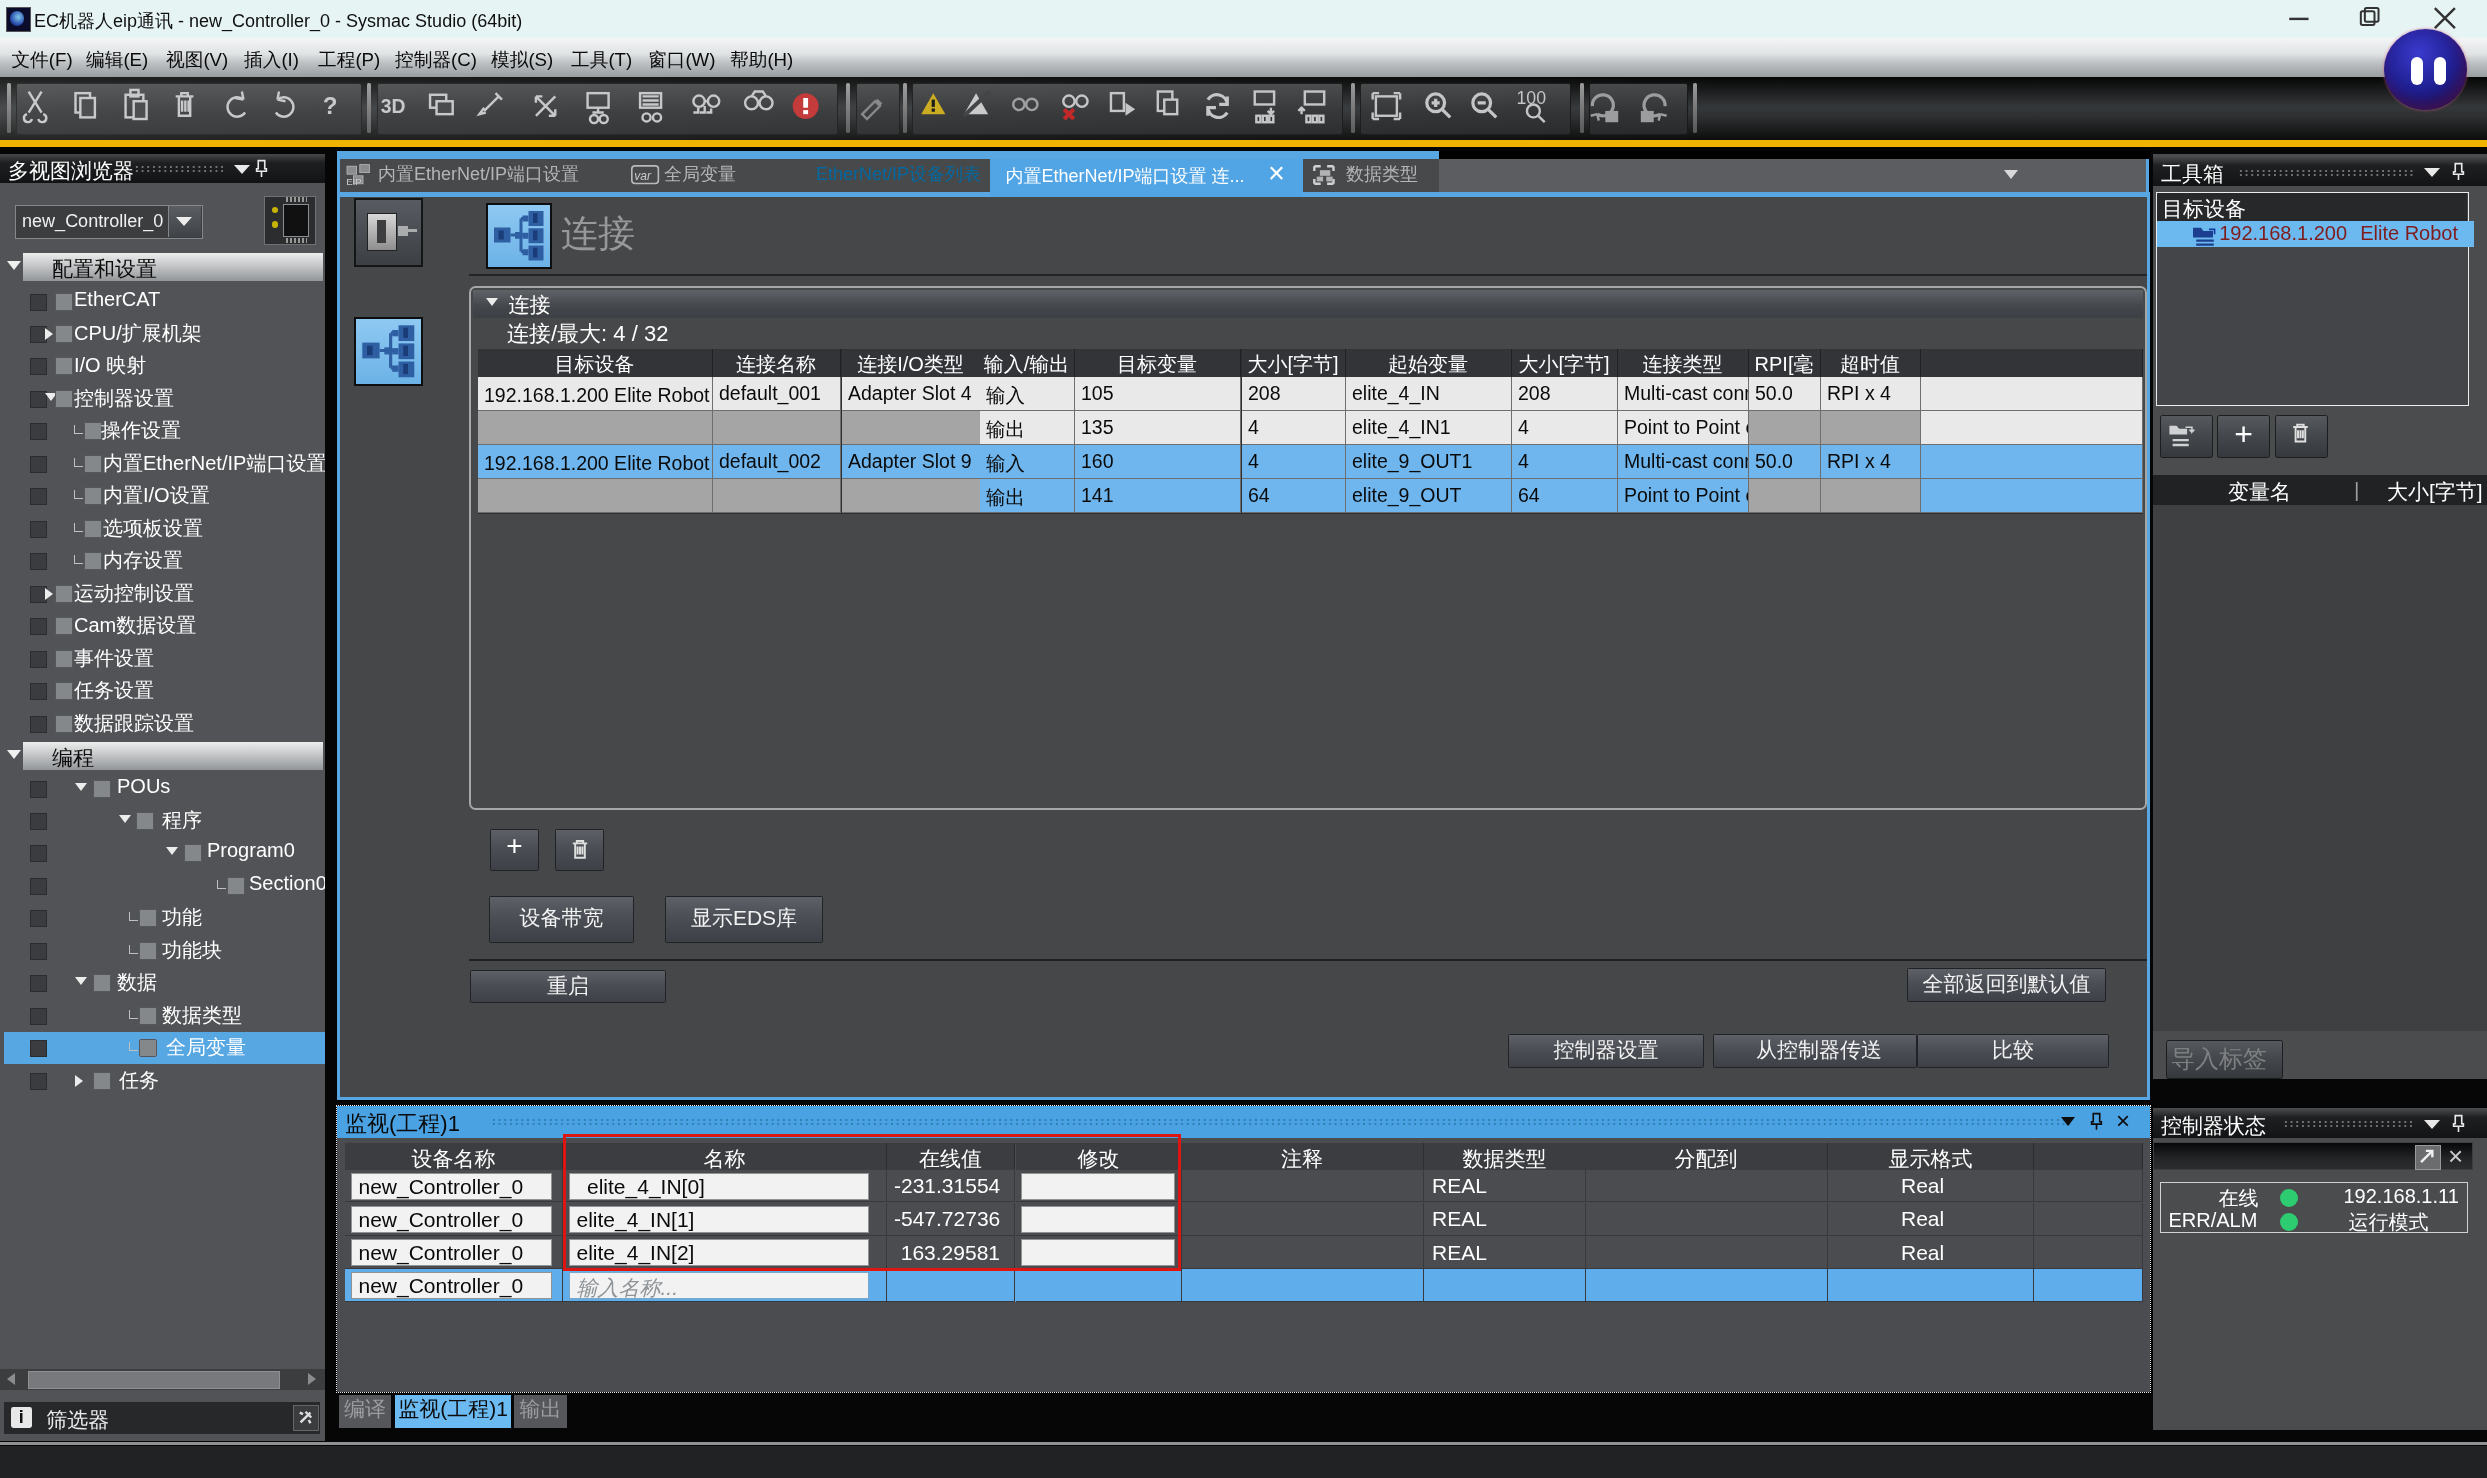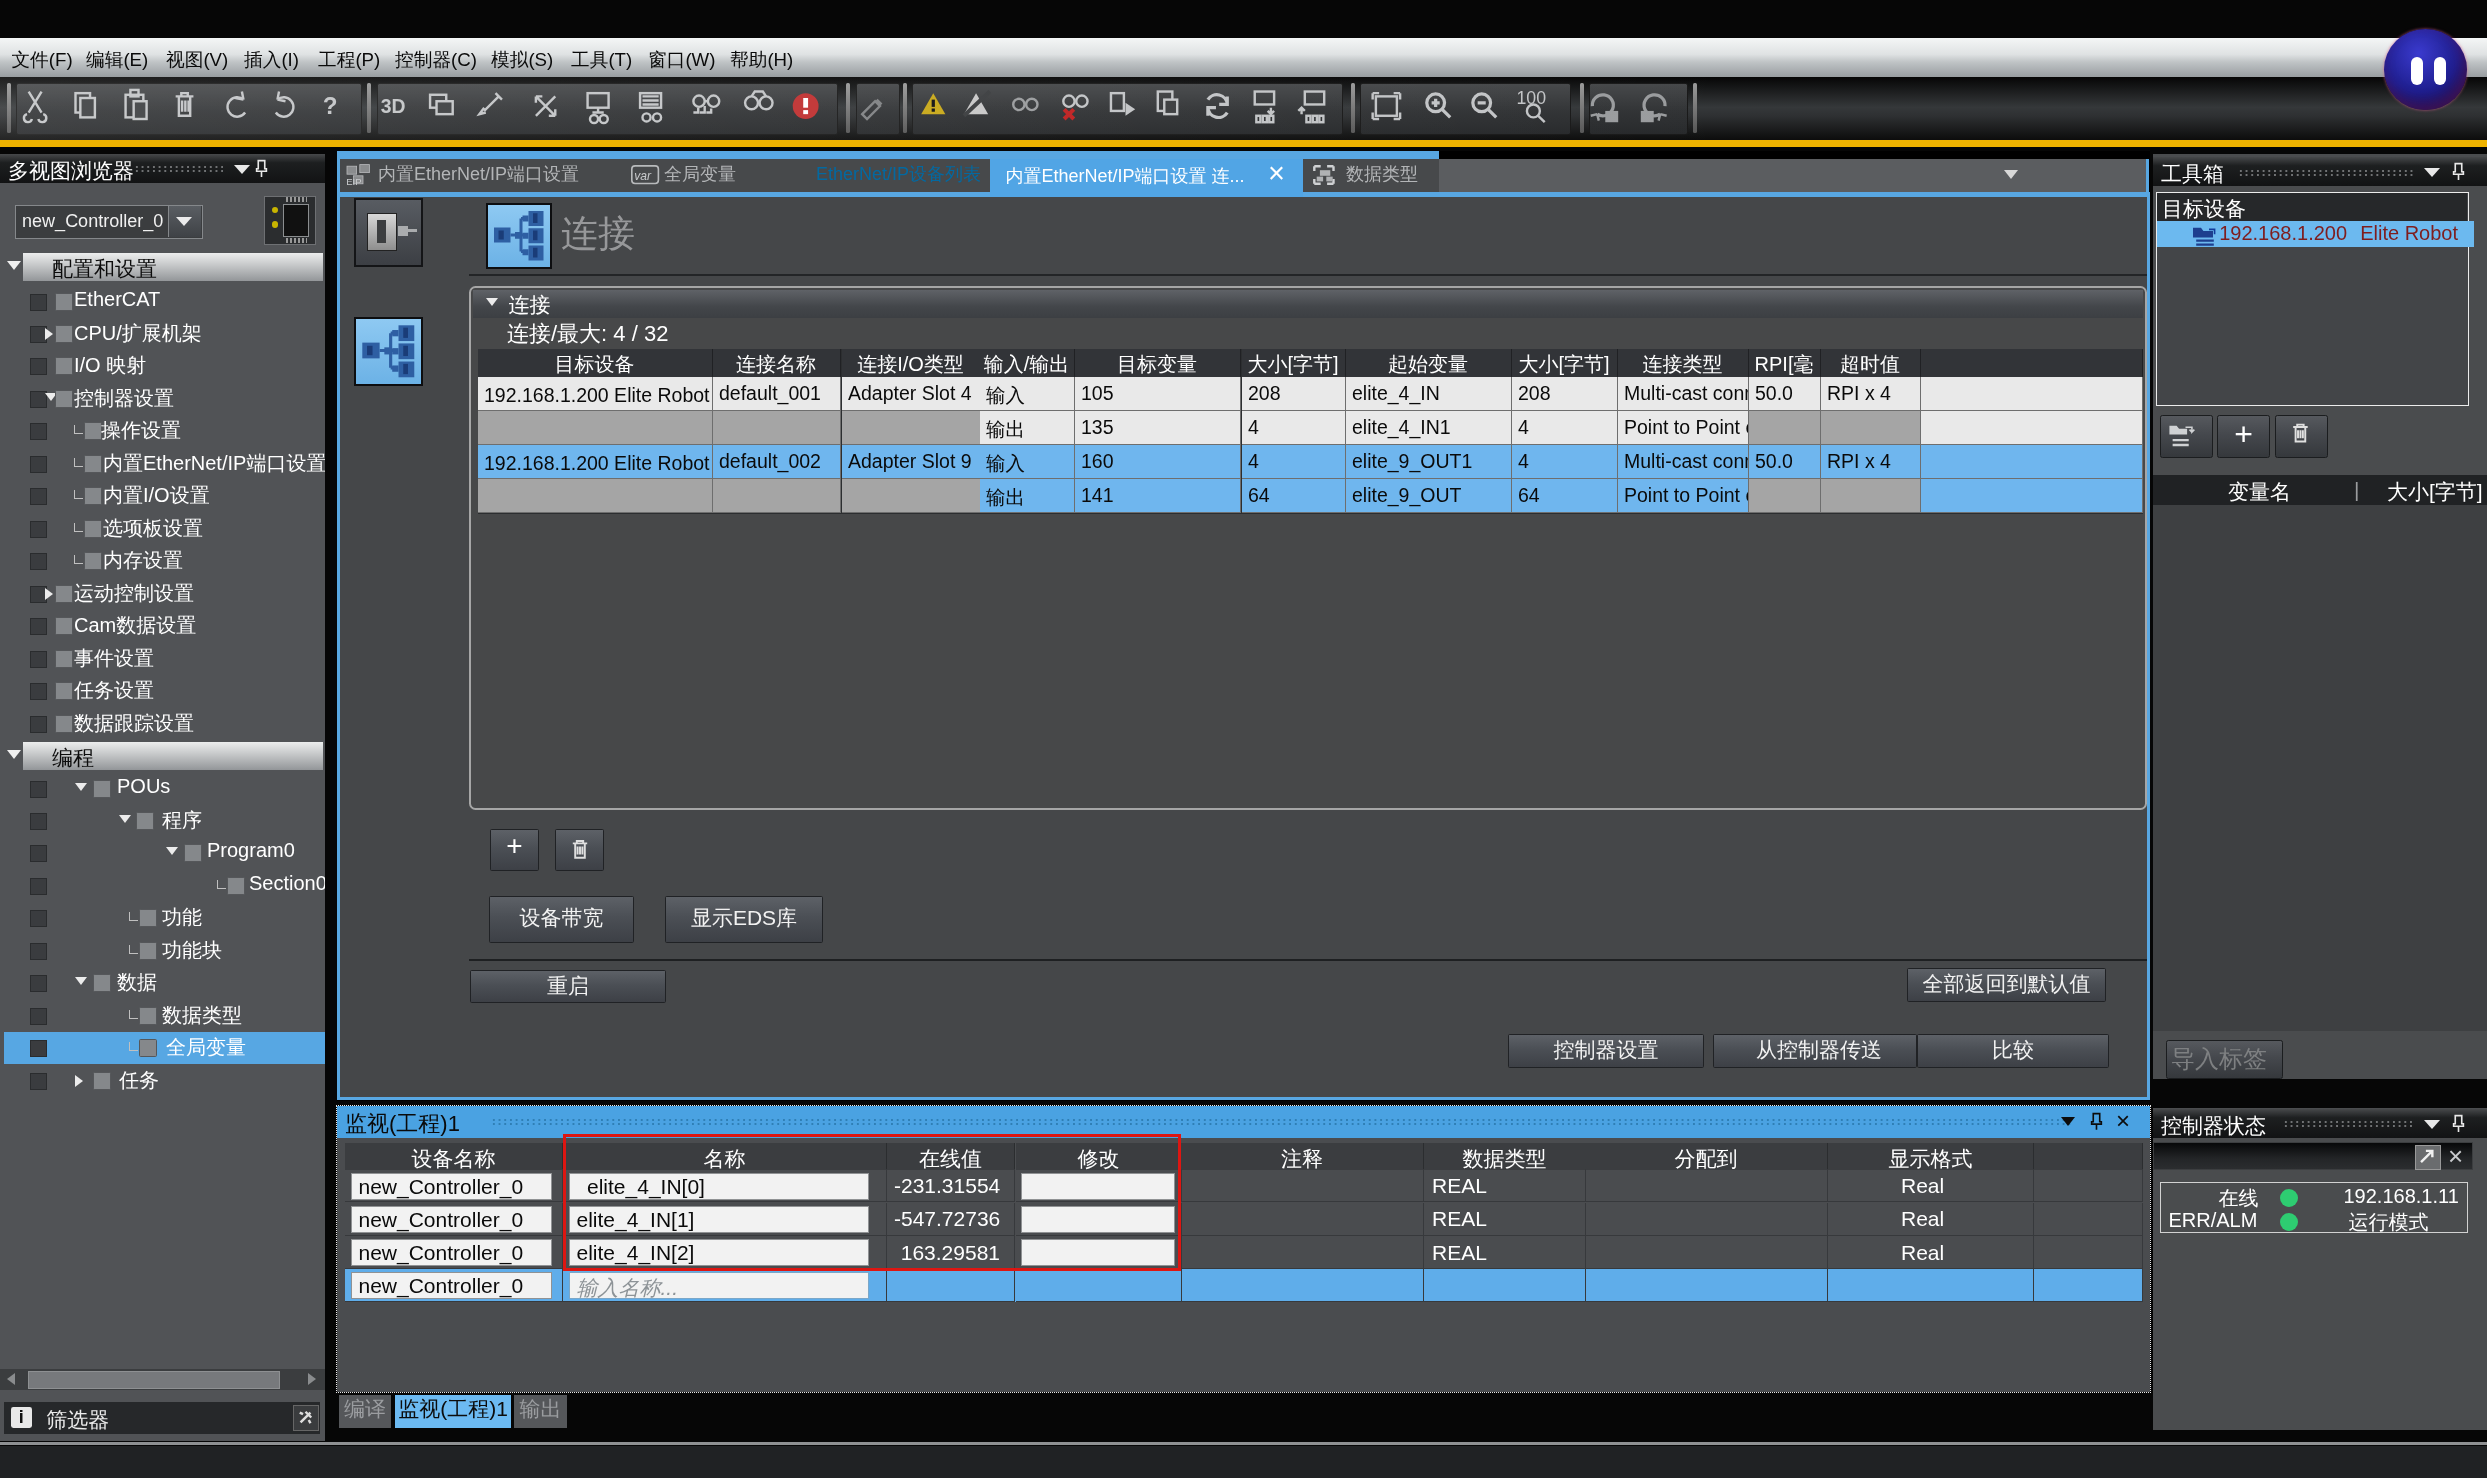--- a/index.html
+++ b/index.html
@@ -106,20 +106,32 @@
 #rgap{left:0;top:925px;width:334px;height:29px;background:#060606;}
 #ctrlhead{left:0;top:955px;width:378px;height:29px;}
 #ctrlbar{left:0px;top:988px;width:320px;height:28px;background:linear-gradient(#070809,#232527 60%,#2b2d2f);border:0.8px solid #3c3e40;box-sizing:border-box;}
 #statbox{left:6.5px;top:1028px;width:308px;height:51px;border:1.6px solid #d2d2d2;box-sizing:border-box;color:#fff;font-size:20px;white-space:nowrap;}
 .gdot{position:absolute;width:18px;height:18px;border-radius:50%;background:#2ecc71;}
 
 #avatar{left:2384px;top:29px;width:83px;height:81px;border-radius:50%;background:radial-gradient(circle at 42% 30%,#3a3ace,#1e1e8e 52%,#0d0d4e 80%,#0a0a33);box-shadow:0 0 2.4px 0.8px rgba(210,90,140,.5), inset -3.2px -6.5px 13px rgba(120,20,80,.45);}
 .eye{position:absolute;top:28px;width:12px;height:28px;border-radius:6.5px;background:#fff;filter:blur(0.5px);}
 </style>
 
+<div class="abs" id="titlebar">
+ <div class="abs" id="appico">
+        <div></div>
+      </div>
+ <div class="abs ttl">EC机器人eip通讯 - new_Controller_0 - Sysmac Studio (64bit)</div>
+ <svg class="abs" style="left:2273px;top:0" width="203" height="37" viewBox="0 0 250 46">
+  <rect x="19" y="22" width="24" height="3" fill="#333"></rect>
+  <rect x="108" y="14" width="17" height="17" fill="none" stroke="#333" stroke-width="2.5" rx="2"></rect>
+  <rect x="113" y="10" width="17" height="17" fill="none" stroke="#333" stroke-width="2.5" rx="2"></rect>
+  <path d="M200 10 L225 35 M225 10 L200 35" stroke="#333" stroke-width="3"></path>
+ </svg>
+</div>
 
 <div class="abs" id="menubar">
  <span style="left:11.4px">文件(F)</span>
       <span style="left:86px">编辑(E)</span>
       <span style="left:166px">视图(V)</span>
  <span style="left:244px">插入(I)</span>
       <span style="left:318px">工程(P)</span>
       <span style="left:395px">控制器(C)</span>
  <span style="left:491px">模拟(S)</span>
       <span style="left:571px">工具(T)</span>

